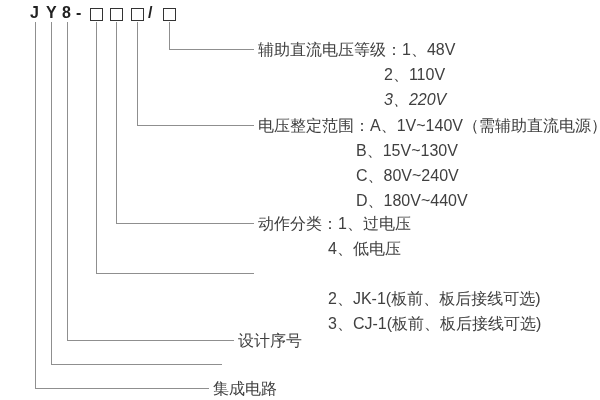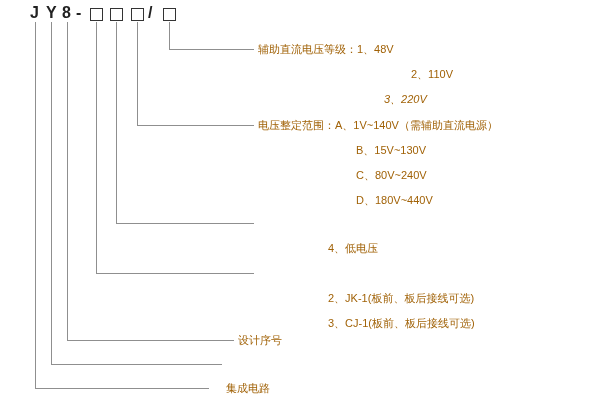--- a/index.html
+++ b/index.html
@@ -32,24 +32,24 @@
     width: 1px;
     background: #8f8f8f;
   }
   .hline {
     position: absolute;
     height: 1px;
     background: #8f8f8f;
   }
   .lbl {
     position: absolute;
-    font-size: 11px;
+    font-size: 16px;
     line-height: 17px;
     white-space: nowrap;
-    color: #a16207;
+    color: #404040;
   }
 </style>
 </head>
 <body>
 
 <div class="diagram">
 
   <span class="model-char" style="left:30px; top:5px;">J</span>
   <span class="model-char" style="left:46px; top:5px;">Y</span>
   <span class="model-char" style="left:62px; top:5px;">8</span>
@@ -70,29 +70,30 @@
 
   <div class="hline" style="left:169px; top:49px;  width:85px;"></div>
   <div class="hline" style="left:137px; top:125px; width:117px;"></div>
   <div class="hline" style="left:116px; top:223px; width:138px;"></div>
   <div class="hline" style="left:96px;  top:273px; width:158px;"></div>
   <div class="hline" style="left:67px;  top:340px; width:167px;"></div>
   <div class="hline" style="left:51px;  top:364px; width:171px;"></div>
   <div class="hline" style="left:35px;  top:388px; width:174px;"></div>
 
   <div class="lbl" style="left:258px; top:41px;">辅助直流电压等级：1、48V</div>
-  <div class="lbl" style="left:384px; top:66px;margin-left:27px;">2、110V</div>
+  <div class="lbl" style="left:384px; top:66px;">2、110V</div>
   <div class="lbl" style="left:384px; top:91px;font-style:italic;">3、220V</div>
 
   <div class="lbl" style="left:258px; top:117px;">电压整定范围：A、1V~140V（需辅助直流电源）</div>
   <div class="lbl" style="left:356px; top:142px;">B、15V~130V</div>
   <div class="lbl" style="left:356px; top:167px;">C、80V~240V</div>
   <div class="lbl" style="left:356px; top:192px;">D、180V~440V</div>
 
+  <div class="lbl" style="left:258px; top:215px;">动作分类：1、过电压</div>
   <div class="lbl" style="left:328px; top:240px;">4、低电压</div>
 
   <div class="lbl" style="left:328px; top:290px;">2、JK-1(板前、板后接线可选)</div>
   <div class="lbl" style="left:328px; top:315px;">3、CJ-1(板前、板后接线可选)</div>
 
   <div class="lbl" style="left:238px; top:332px;text-align:right;">设计序号</div>
-  <div class="lbl" style="left:213px; top:380px;margin-left:13px;">集成电路</div>
+  <div class="lbl" style="left:213px; top:380px;">集成电路</div>
 
 </div>
 
 </body></html>

